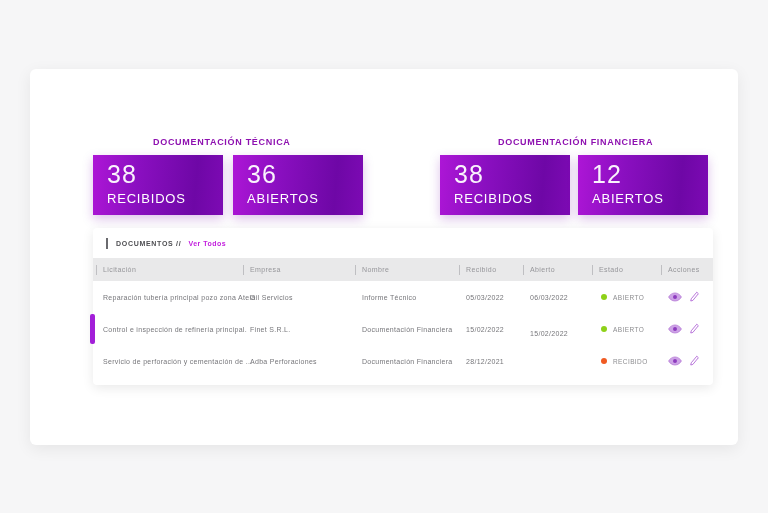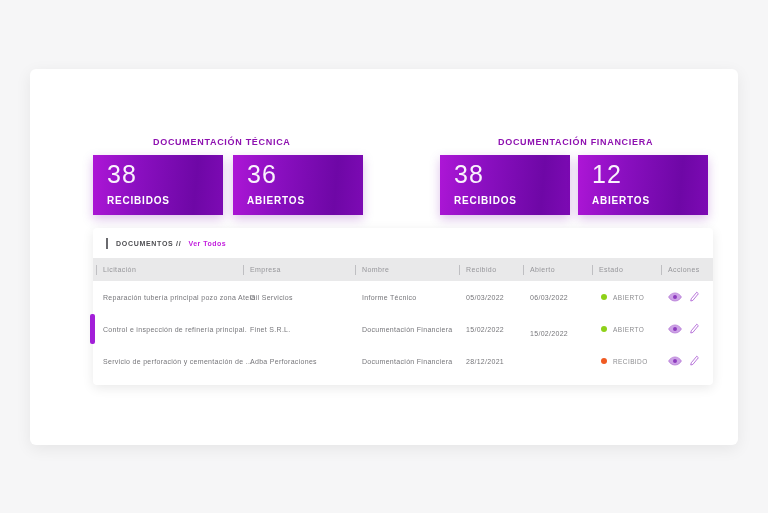--- a/index.html
+++ b/index.html
@@ -26,21 +26,21 @@
     background:linear-gradient(95deg, #ad16d6 0%, #8a0fc0 35%, #6e07a6 78%, #7d0ab4 100%);
     box-shadow:0 4px 10px rgba(120,10,170,0.25);
   }
   .stat-value {
     position:absolute; left:14px; top:5px;
     font-size:25px; font-weight:300; color:rgba(255,255,255,0.95);
     letter-spacing:1px;
   }
   .stat-label {
     position:absolute; left:14px; bottom:9px;
-    font-size:10px; font-weight:bold; color:#ffffff; letter-spacing:0.8px;
+    font-size:13px; font-weight:normal; color:#ffffff; letter-spacing:0.8px;
   }
   .table-panel {
     position:absolute; left:63px; top:159px; width:620px; height:157px;
     background:#ffffff; border-radius:4px;
     box-shadow:0 3px 12px rgba(0,0,0,0.09);
   }
   .breadcrumb-bar {
     position:absolute; left:0; top:0; height:30px; width:100%;
     display:flex; align-items:center; padding-left:13px;
   }

